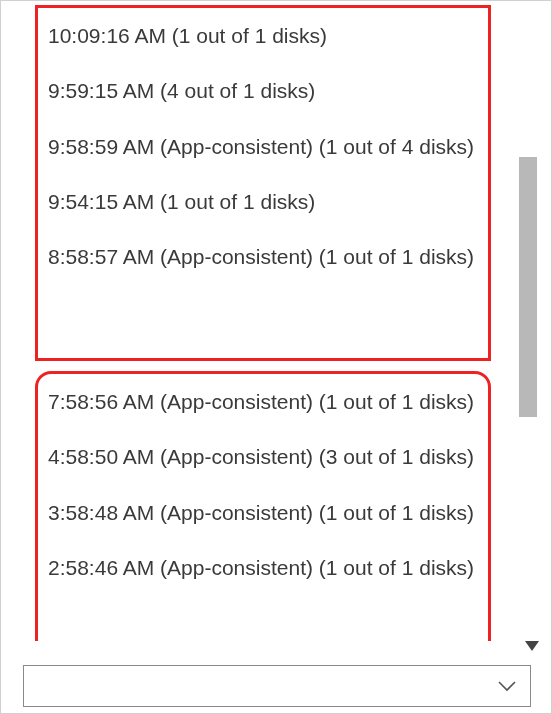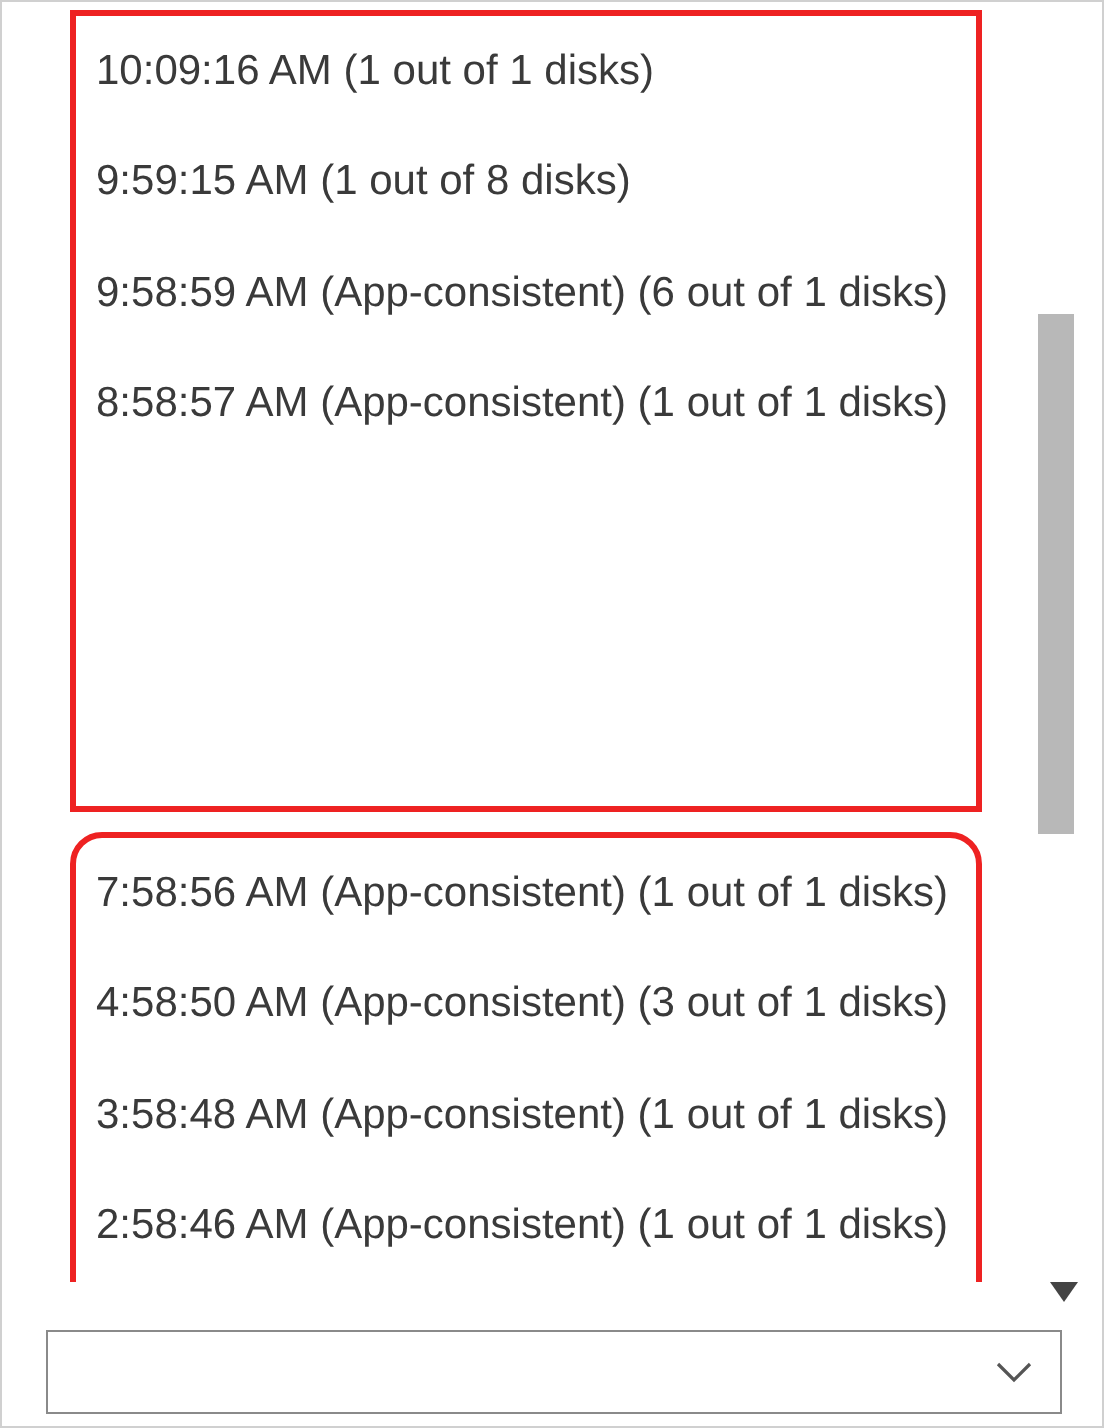--- a/index.html
+++ b/index.html
@@ -24,21 +24,21 @@
       height: 640px;
       overflow: hidden;
     }
     .group-box {
       border: 3px solid #ee2222;
       margin-left: 34px;
       margin-right: 0;
     }
     .group-box.top {
       margin-top: 4px;
-      height: 401px;
+      height: 356px;
     }
     .group-box.bottom {
       margin-top: 10px;
       height: 292px;
       border-radius: 16px;
     }
     .list-item {
       font-size: 21px;
       color: #3a3a3a;
       padding: 14px 10px 14px 10px;
@@ -96,22 +96,23 @@
       height: 12px;
     }
   </style>
 </head>
 <body>
 
 <div class="content-area">
 
   <div class="group-box top">
     <div class="list-item">10:09:16 AM (1 out of 1 disks)</div>
-    <div class="list-item">9:59:15 AM (1 out of 8 disks)</div>
-    <div class="list-item">9:58:59 AM (App-consistent) (6 out of 1 disks)</div>
+    <div class="list-item">9:59:15 AM (4 out of 1 disks)</div>
+    <div class="list-item">9:58:59 AM (App-consistent) (1 out of 4 disks)</div>
+    <div class="list-item">9:54:15 AM (1 out of 1 disks)</div>
     <div class="list-item">8:58:57 AM (App-consistent) (1 out of 1 disks)</div>
   </div>
 
   <div class="group-box bottom">
     <div class="list-item">7:58:56 AM (App-consistent) (1 out of 1 disks)</div>
     <div class="list-item">4:58:50 AM (App-consistent) (3 out of 1 disks)</div>
     <div class="list-item">3:58:48 AM (App-consistent) (1 out of 1 disks)</div>
     <div class="list-item">2:58:46 AM (App-consistent) (1 out of 1 disks)</div>
   </div>
 

